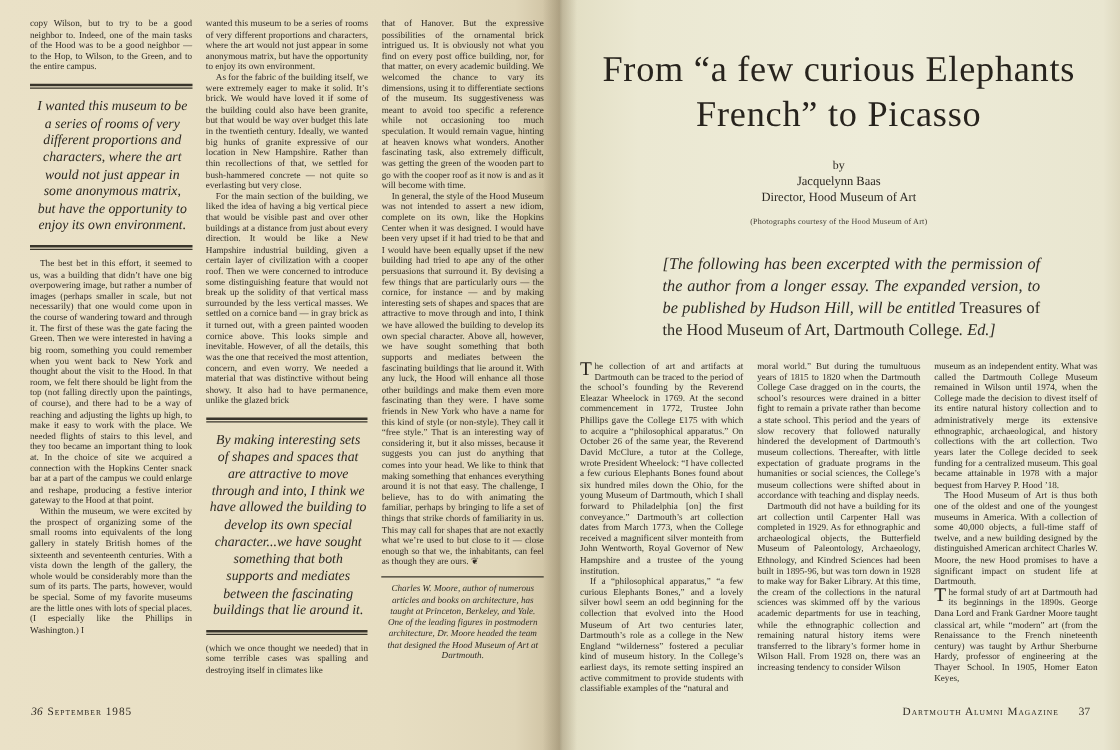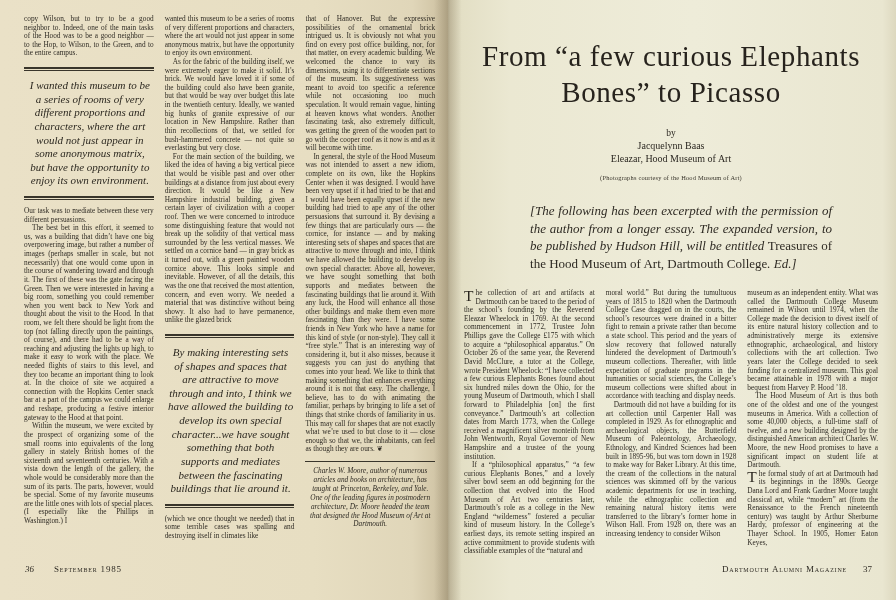--- a/index.html
+++ b/index.html
@@ -54,21 +54,21 @@
   .editors-note .roman { font-style:normal; }
   .rp-columns { margin-top:17px; }
   
   .dropcap {
     float:left; font-size:15.5px; line-height:12px; padding:1px 2px 0 0; color:#2a261f;
   }
   
   .folio { position:absolute; bottom:26px; font-size:9px; color:#2f2b24; }
   .folio .sc { font-variant:small-caps; letter-spacing:.8px; }
   .folio-left { left:25px; }
-  .folio-left .num { margin-right:20px;font-style:italic; }
+  .folio-left .num { margin-right:4px;font-style:italic; }
   .folio-right { right:24px; }
   .folio-right .num { margin-left:16px; }
 </style>
 </head>
 <body>
 
 <div class="spread">
 
   <section class="page page-left">
     <div class="columns">
@@ -76,21 +76,20 @@
       <div class="col">
         <div>
             <p>copy Wilson, but to try to be a good neighbor to. Indeed, one of the main tasks of the Hood was to be a good neighbor — to the Hop, to Wilson, to the Green, and to the entire campus.</p>
           </div>
         <div class="pullquote">
           <div class="pq-rule"></div>
           <p>I wanted this museum to be a series of rooms of very different proportions and characters, where the art would not just appear in some anonymous matrix, but have the opportunity to enjoy its own environment.</p>
           <div class="pq-rule"></div>
         </div>
         <div>
-            <p>Our task was to mediate between these very different persuasions.</p>
             <p class="ind">The best bet in this effort, it seemed to us, was a building that didn’t have one big overpowering image, but rather a number of images (perhaps smaller in scale, but not necessarily) that one would come upon in the course of wandering toward and through it. The first of these was the gate facing the Green. Then we were interested in having a big room, something you could remember when you went back to New York and thought about the visit to the Hood. In that room, we felt there should be light from the top (not falling directly upon the paintings, of course), and there had to be a way of reaching and adjusting the lights up high, to make it easy to work with the place. We needed flights of stairs to this level, and they too became an important thing to look at. In the choice of site we acquired a connection with the Hopkins Center snack bar at a part of the campus we could enlarge and reshape, producing a festive interior gateway to the Hood at that point.</p>
             <p class="ind">Within the museum, we were excited by the prospect of organizing some of the small rooms into equivalents of the long gallery in stately British homes of the sixteenth and seventeenth centuries. With a vista down the length of the gallery, the whole would be considerably more than the sum of its parts. The parts, however, would be special. Some of my favorite museums are the little ones with lots of special places. (I especially like the Phillips in Washington.) I</p>
           </div>
       </div>
 
       <div class="col">
         <div>
             <p>wanted this museum to be a series of rooms of very different proportions and characters, where the art would not just appear in some anonymous matrix, but have the opportunity to enjoy its own environment.</p>
             <p class="ind">As for the fabric of the building itself, we were extremely eager to make it solid. It’s brick. We would have loved it if some of the building could also have been granite, but that would be way over budget this late in the twentieth century. Ideally, we wanted big hunks of granite expressive of our location in New Hampshire. Rather than thin recollections of that, we settled for bush-hammered concrete — not quite so everlasting but very close.</p>
             <p class="ind">For the main section of the building, we liked the idea of having a big vertical piece that would be visible past and over other buildings at a distance from just about every direction. It would be like a New Hampshire industrial building, given a certain layer of civilization with a cooper roof. Then we were concerned to introduce some distinguishing feature that would not break up the solidity of that vertical mass surrounded by the less vertical masses. We settled on a cornice band — in gray brick as it turned out, with a green painted wooden cornice above. This looks simple and inevitable. However, of all the details, this was the one that received the most attention, concern, and even worry. We needed a material that was distinctive without being showy. It also had to have permanence, unlike the glazed brick</p>
@@ -117,26 +116,26 @@
     </div>
     <footer class="folio folio-left">
       <span class="num">36</span><span class="sc">September 1985</span>
     </footer>
   </section>
 
   <section class="page page-right">
     <header class="rp-header">
       <h1 class="article-title">
         <span>From “a few curious Elephants</span><br>
-        <span>Bones” to Picasso</span>
+        <span>French” to Picasso</span>
       </h1>
       <div class="byline">
         <span class="by">by</span><br>
         <span>Jacquelynn Baas</span><br>
-        <span>Eleazar, Hood Museum of Art</span>
+        <span>Director, Hood Museum of Art</span>
       </div>
       <div class="photo-credit">(Photographs courtesy of the Hood Museum of Art)</div>
     </header>
 
     <div class="editors-note">
       <span>[The following has been excerpted with the permission of the author from a longer essay. The expanded version, to be published by Hudson Hill, will be entitled </span><span class="roman">Treasures of the Hood Museum of Art, Dartmouth College</span><span>. Ed.]</span>
     </div>
 
     <div class="columns rp-columns">
       <div class="col">

